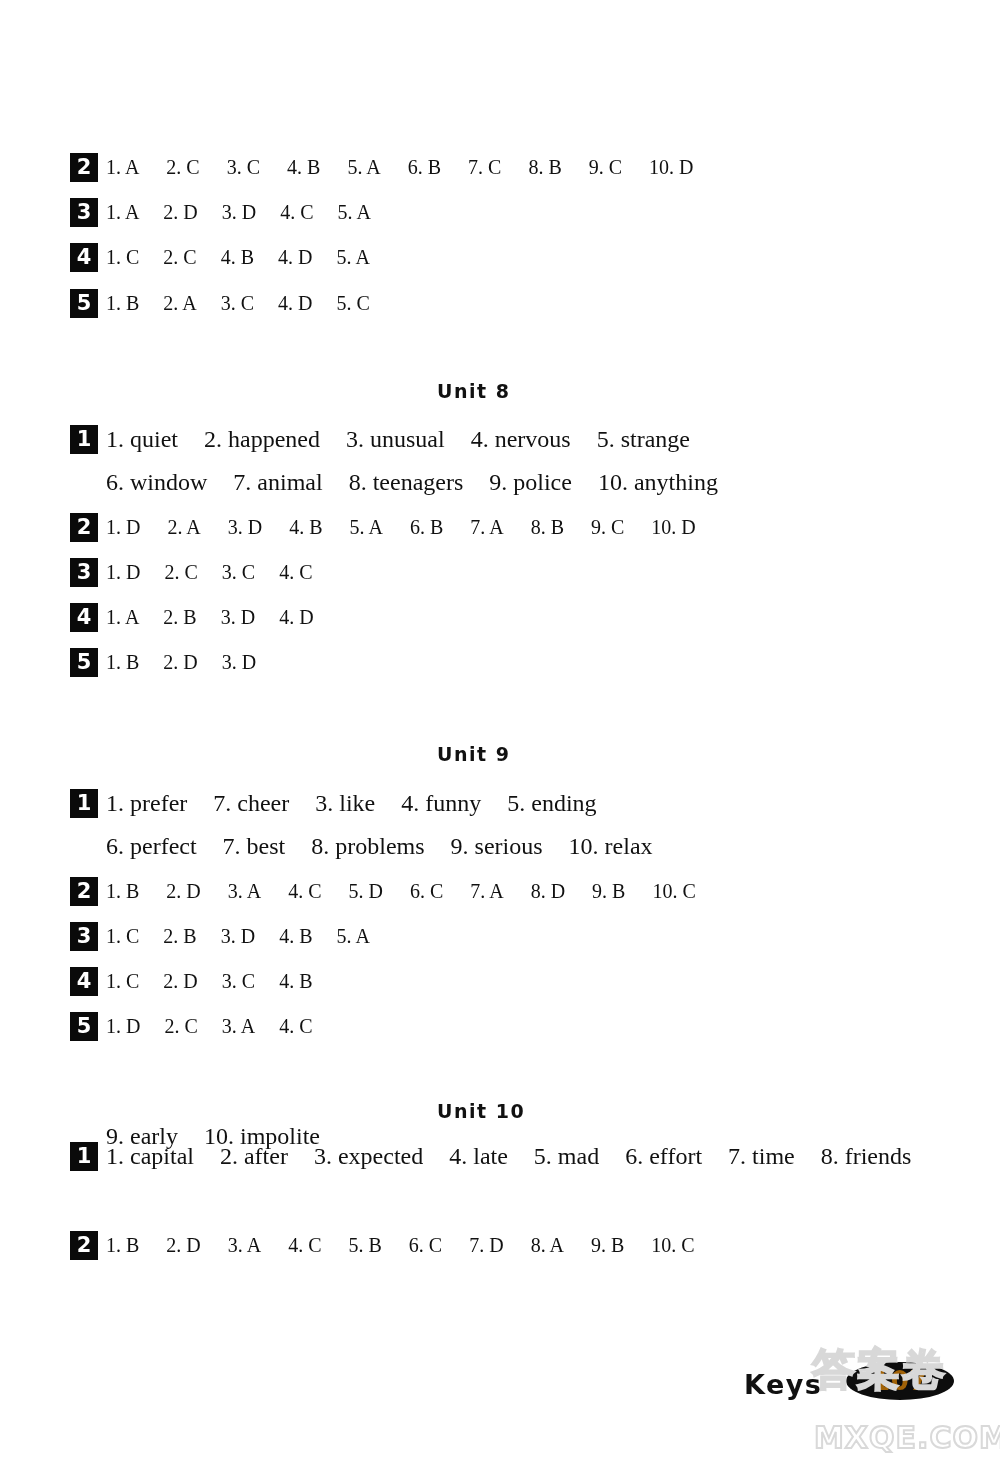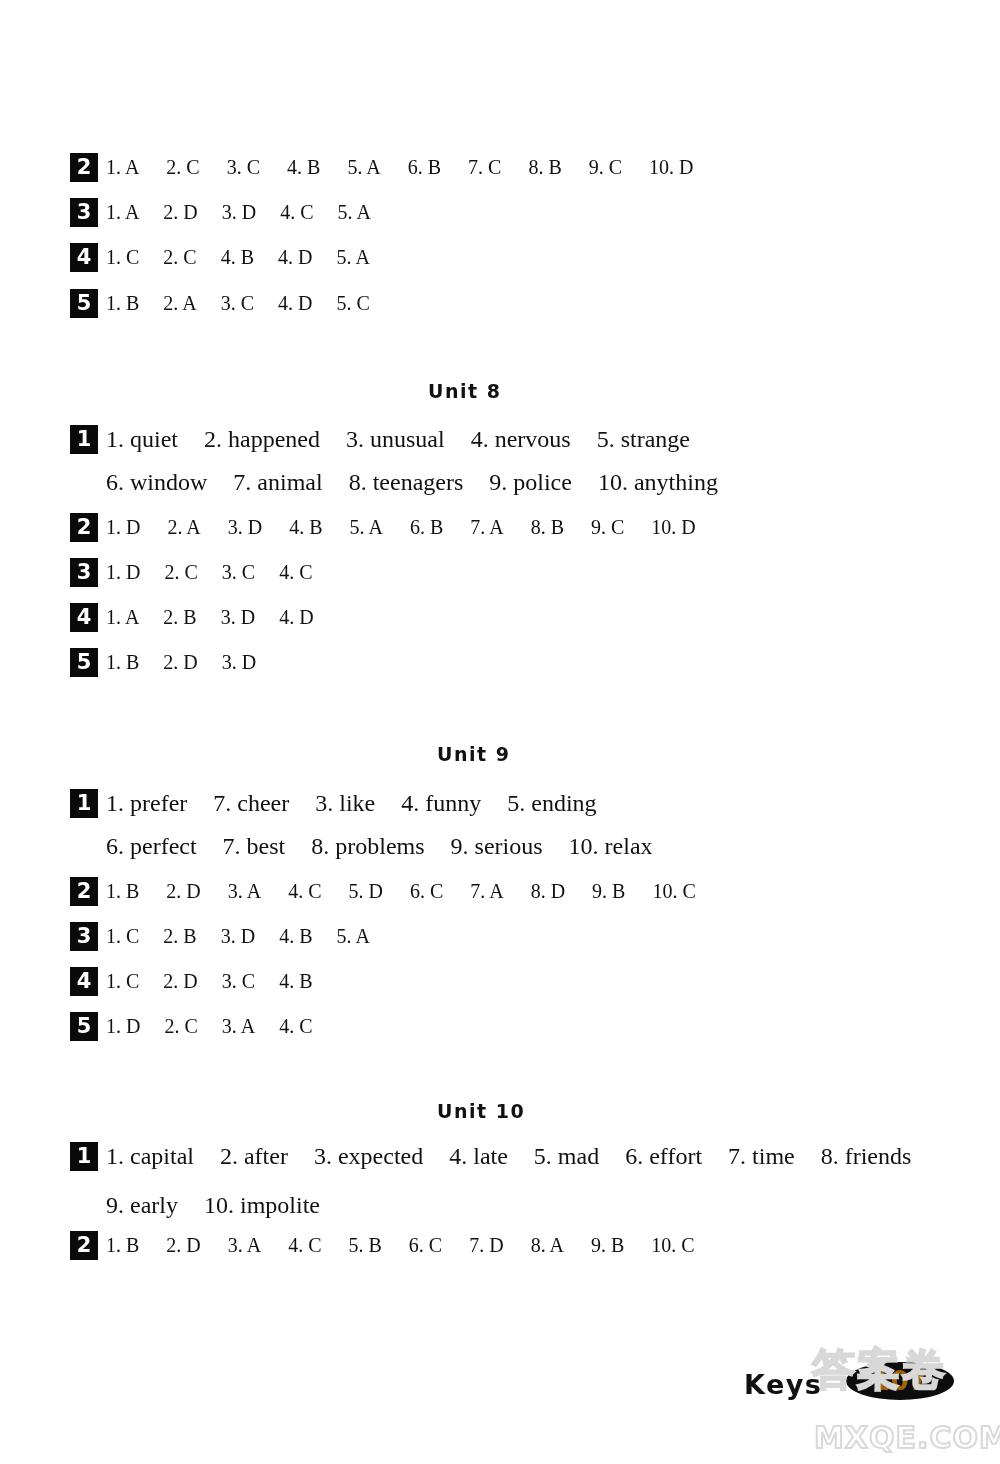--- a/index.html
+++ b/index.html
@@ -206,21 +206,21 @@
     <div class="badge">5</div>
     <div class="answers gap-md">
         <span class="ans">1. B</span>
         <span class="ans">2. A</span>
         <span class="ans">3. C</span>
         <span class="ans">4. D</span>
         <span class="ans">5. C</span>
       </div>
   </div>
 
-  <div class="unit-heading" style="left:428px; top:380px;">Unit 8</div>
+  <div class="unit-heading" style="left:437px; top:380px;">Unit 8</div>
 
   <div class="row" style="left:70px; top:424px;">
     <div class="badge">1</div>
     <div class="answers words">
         <span class="ans">1. quiet</span>
         <span class="ans">2. happened</span>
         <span class="ans">3. unusual</span>
         <span class="ans">4. nervous</span>
         <span class="ans">5. strange</span>
       </div>
@@ -359,21 +359,21 @@
         <span class="ans">1. capital</span>
         <span class="ans">2. after</span>
         <span class="ans">3. expected</span>
         <span class="ans">4. late</span>
         <span class="ans">5. mad</span>
         <span class="ans">6. effort</span>
         <span class="ans">7. time</span>
         <span class="ans">8. friends</span>
       </div>
   </div>
-  <div class="row" style="left:70px; top:1190px;text-align:right;">
+  <div class="row" style="left:70px; top:1121px;text-align:right;">
     <div class="badge-spacer"></div>
     <div class="answers words">
         <span class="ans">9. early</span>
         <span class="ans">10. impolite</span>
       </div>
   </div>
 
   <div class="row" style="left:70px; top:1230px;">
     <div class="badge">2</div>
     <div class="answers gap-lg">

